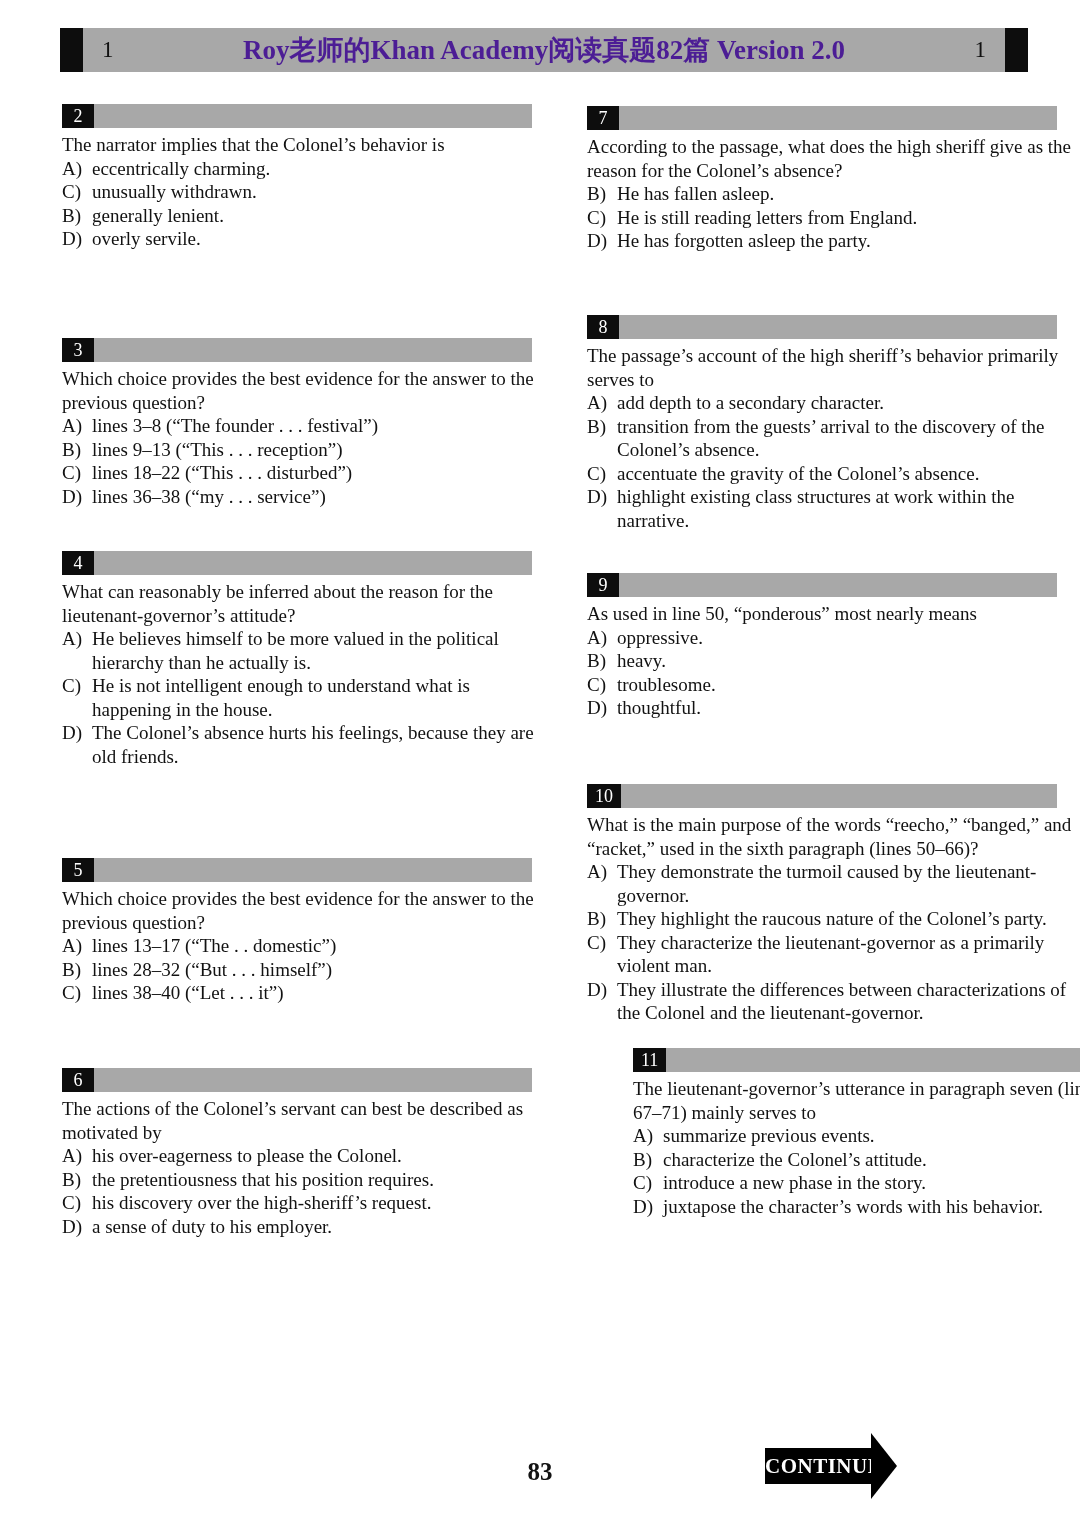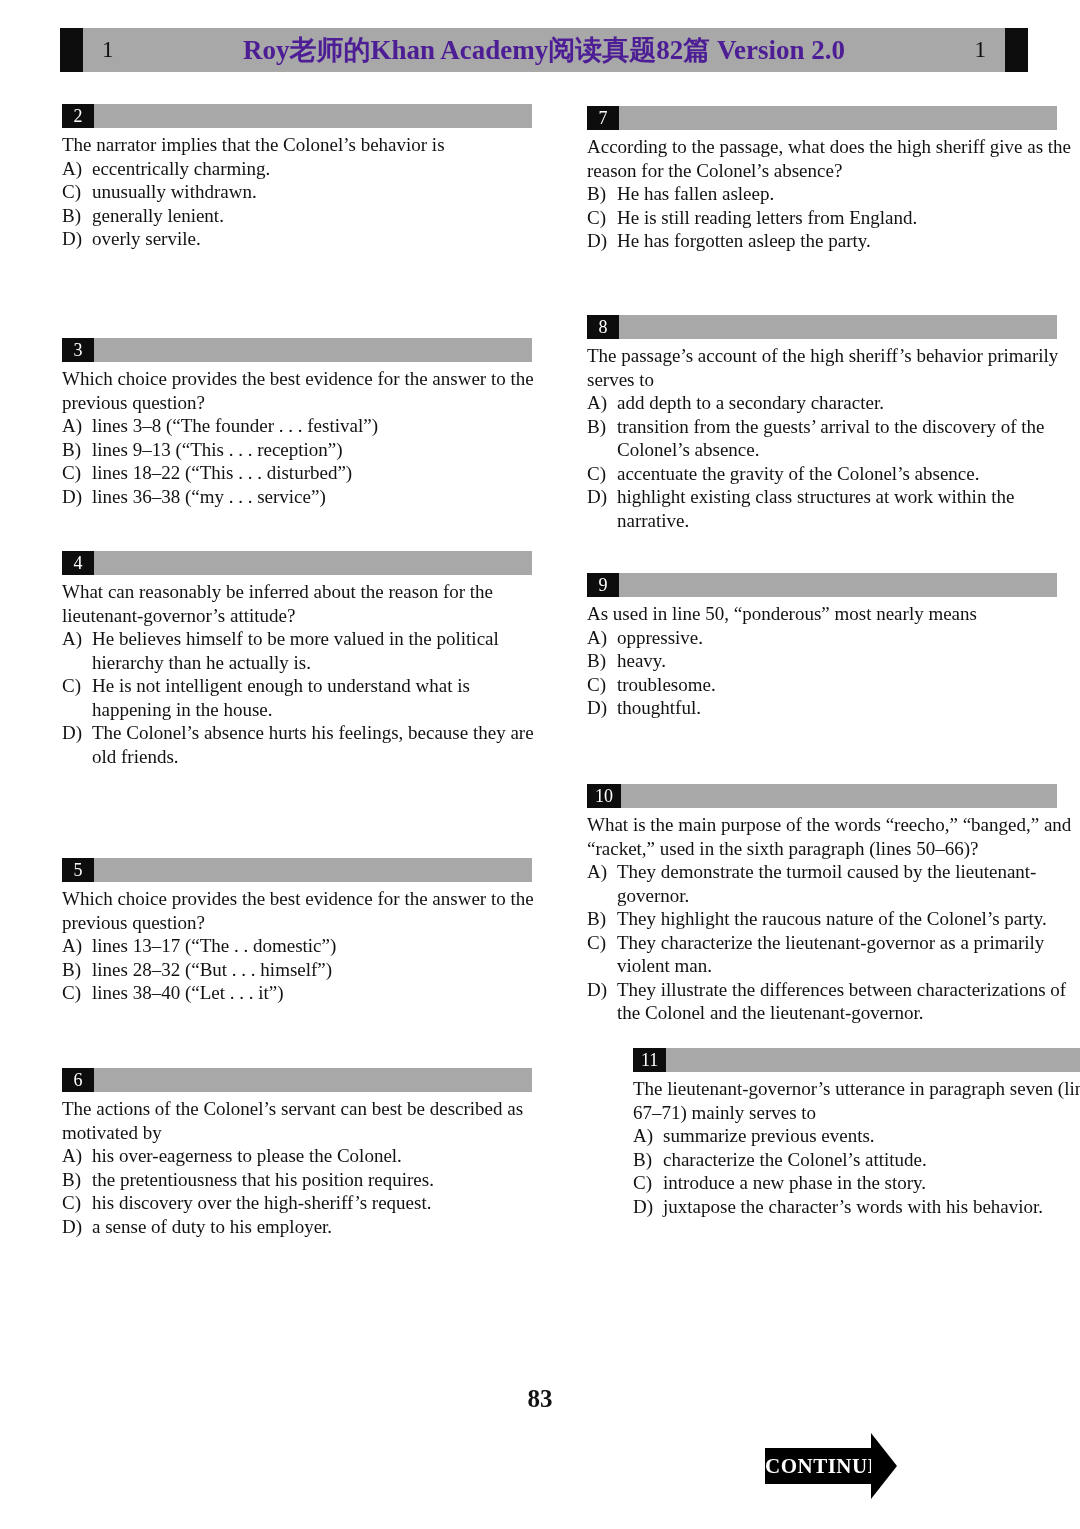--- a/index.html
+++ b/index.html
@@ -46,21 +46,21 @@
     margin:5px 0 0 0; font-size:19px; line-height:23.5px;
   }
   .q-choices { margin:0; }
   .choice {
     padding-left:30px; font-size:19px; line-height:23.5px;
   }
   .choice-label { display:inline-block; width:30px; margin-left:-30px; }
 
   
   .page-num {
-    position:absolute; left:0; right:0; top:1385px;
+    position:absolute; left:0; right:0; top:1458px;
     text-align:center; font-weight:bold; font-size:25px;
   }
   .continue { position:absolute; left:765px; top:1448px; width:132px; height:36px; }
   .continue-box {
     position:absolute; left:0; top:0; width:106px; height:36px;
     background:#000; color:#fff; font-weight:bold; font-size:21px;
     text-align:center; line-height:36px; letter-spacing:0.5px;
   }
   .continue-arrow {
     position:absolute; left:106px; top:-15px; width:0; height:0;

